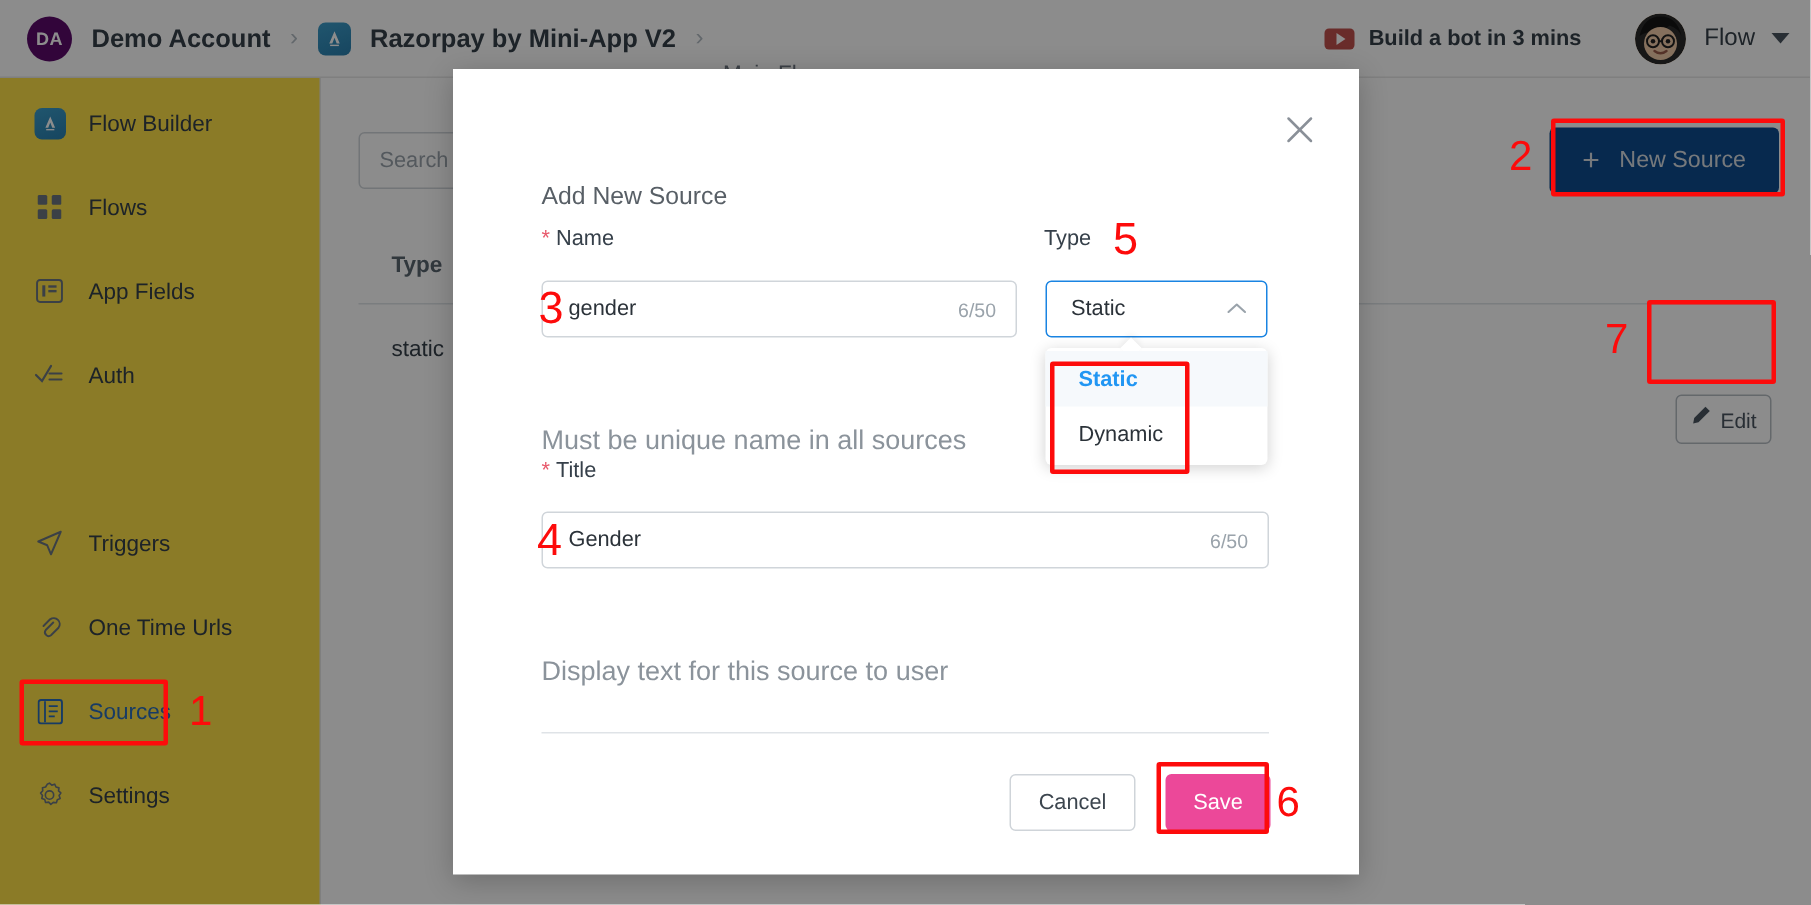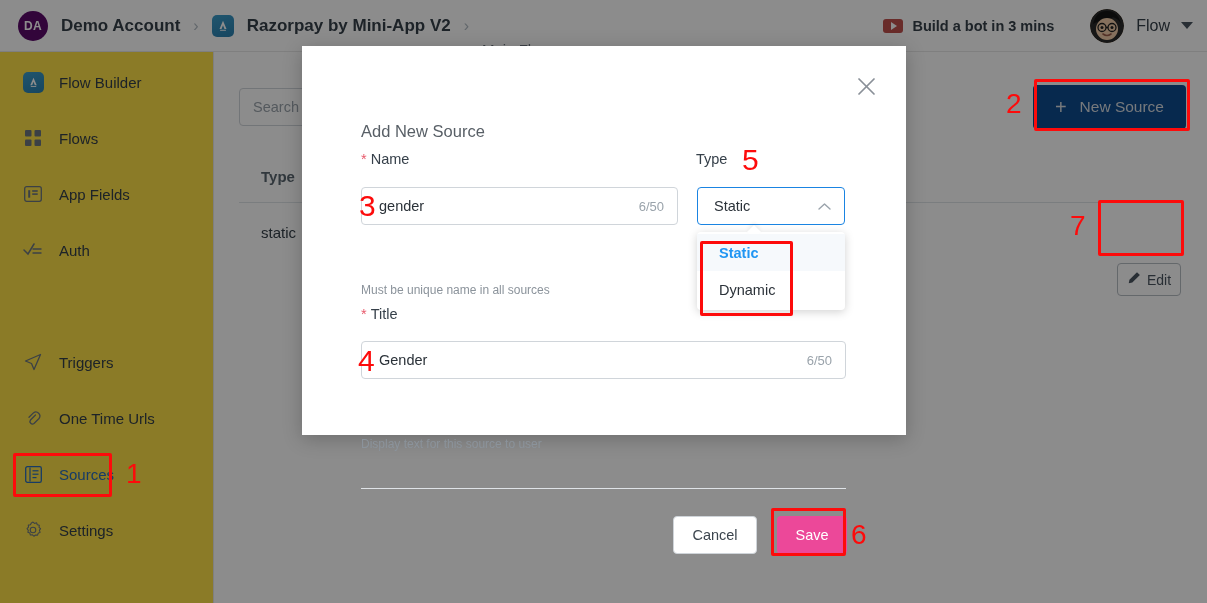--- a/index.html
+++ b/index.html
@@ -247,21 +247,21 @@
   #dim {
     position: absolute;
     inset: 0;
     background: rgba(0,0,0,0.45);
   }
 
   
   #modal {
     position: absolute;
     left: 302px; top: 46px;
-    width: 604px; height: 389px;
+    width: 604px; height: 537px;
     background: #ffffff;
     box-shadow: 0 4px 18px rgba(0,0,0,0.22);
     box-sizing: border-box;
   }
   #modal-title {
     position: absolute;
     left: 59px; top: 76px;
     font-size: 16.5px;
     color: #585f66;
     white-space: nowrap;
@@ -296,21 +296,21 @@
     margin-left: 17px;
   }
   .text-input .counter {
     font-size: 13px;
     color: #9aa3ab;
     margin-left: auto;
     margin-right: 13px;
   }
   .hint {
     position: absolute;
-    font-size: 12px;
+    font-size: 18px;
     color: #8b939b;
     white-space: nowrap;
   }
 
   #type-select {
     position: absolute;
     left: 395px; top: 141px;
     width: 148px; height: 38px;
     border: 1px solid #1a84e2;
     border-radius: 4px;

